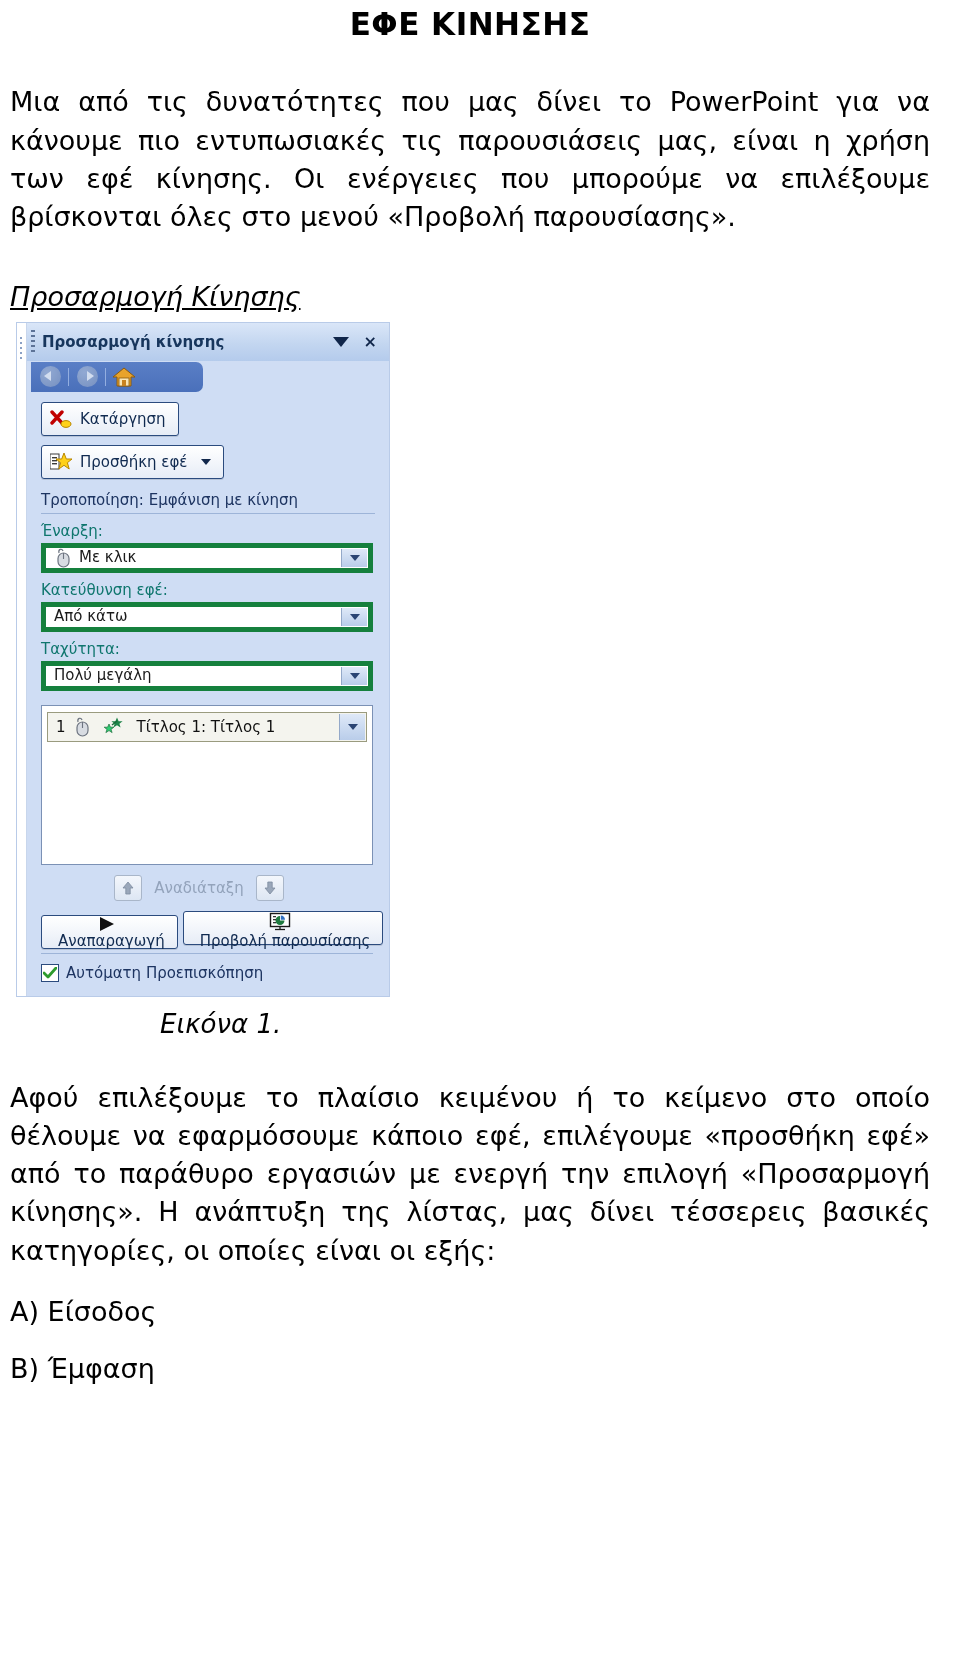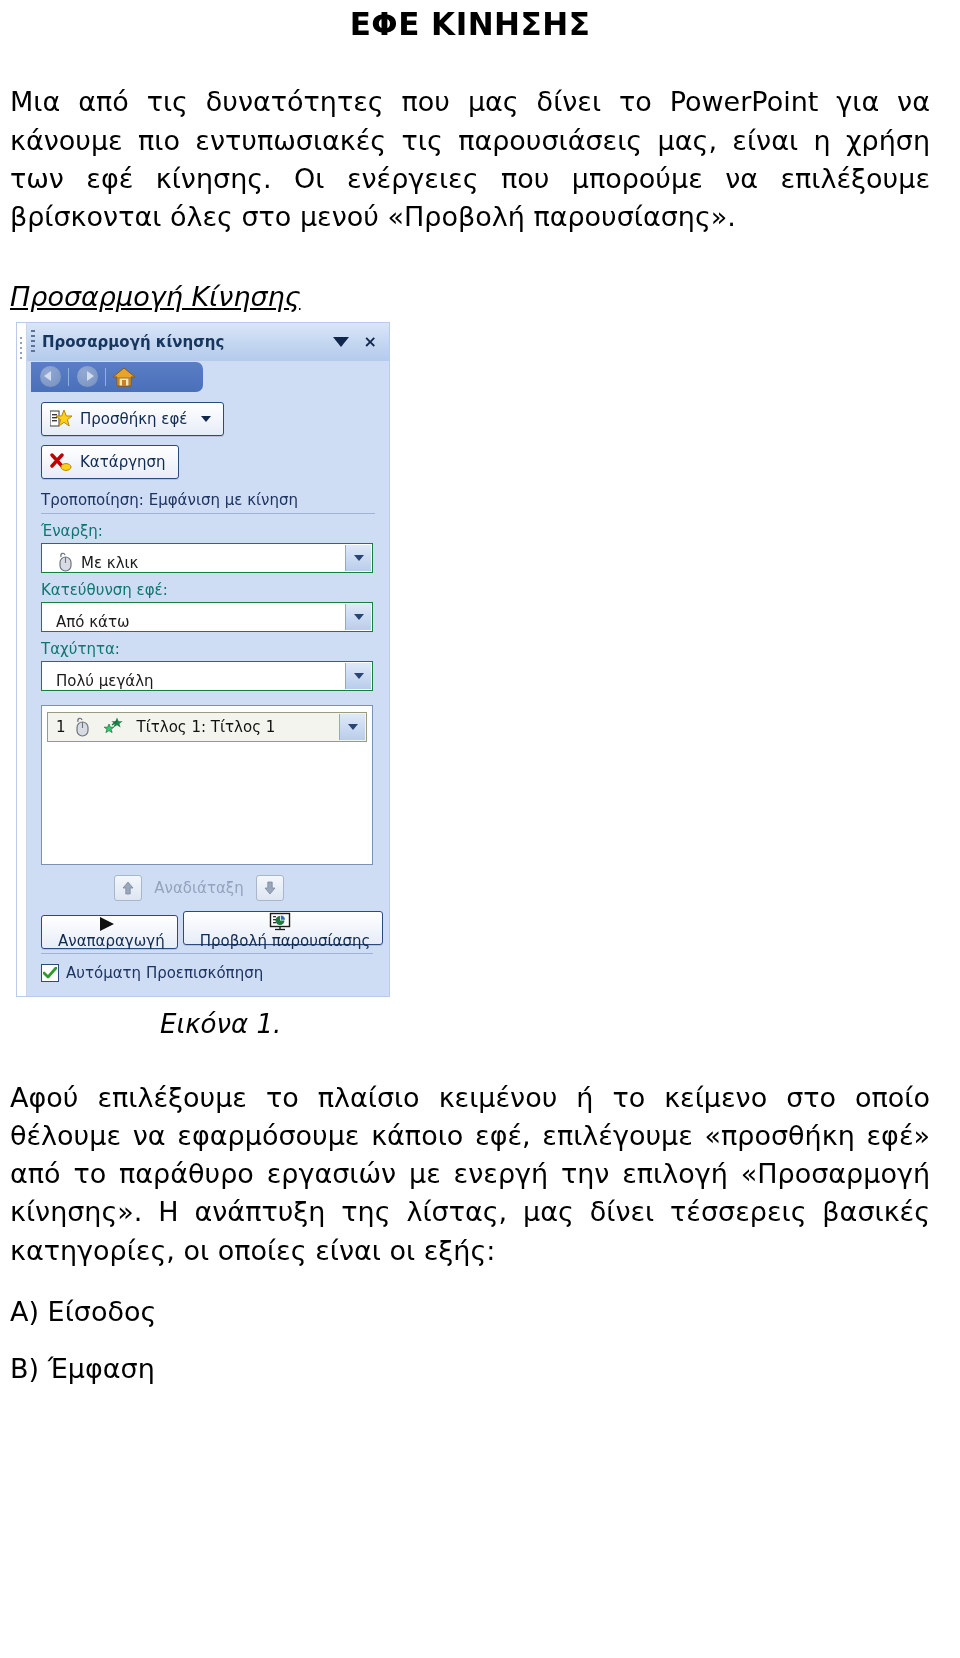--- a/index.html
+++ b/index.html
@@ -212,24 +212,24 @@
   .field-label {
     margin: 8px 0 3px 14px;
     font-size: 15px;
     color: #0f766e;
   }
 
   .combo {
     margin: 0 16px 0 14px;
     height: 30px;
     background: #ffffff;
-    border: 1px solid #15803d;
-    display: flex;
-    align-items: flex-end;
-    padding-left: 14px;
+    border: 5px solid #15803d;
+    display: flex;
+    align-items: flex-start;
+    padding-left: 8px;
     position: relative;
   }
   .combo .ctext {
     font-size: 15px;
     color: #1a1a1a;
     white-space: nowrap;
   }
   .combo .cicon { margin-right: 7px; display: inline-flex; }
   .combo-arrow {
     position: absolute;
@@ -371,41 +371,41 @@
                 <rect x="10" y="14" width="4" height="6" fill="#c9821f"></rect>
               </svg>
             </div>
           </div>
         </div>
 
         <div class="btn-row">
           <div class="pane-btn">
             <span>
               <svg width="22" height="20" viewBox="0 0 22 20" aria-hidden="true">
+                <path d="M2 3 L12 14 M12 3 L2 14" stroke="#c00000" stroke-width="3.4" stroke-linecap="round"></path>
+                <ellipse cx="16" cy="15" rx="5" ry="3.4" fill="#ffd11a" stroke="#b88700" stroke-width="1"></ellipse>
+              </svg>
+            </span>
+            <span class="blabel">Κατάργηση</span>
+          </div>
+        </div>
+
+        <div class="btn-row">
+          <div class="pane-btn">
+            <span>
+              <svg width="22" height="20" viewBox="0 0 22 20" aria-hidden="true">
                 <rect x="0" y="2" width="9" height="15" fill="#ffffff" stroke="#3a3a3a" stroke-width="1"></rect>
                 <rect x="2" y="5" width="5" height="1.4" fill="#3a3a3a"></rect>
                 <rect x="2" y="8" width="5" height="1.4" fill="#3a3a3a"></rect>
                 <rect x="2" y="11" width="5" height="1.4" fill="#3a3a3a"></rect>
                 <polygon points="14,1 16.3,7 22,7 17.4,10.7 19.2,17 14,13.3 8.8,17 10.6,10.7 6,7 11.7,7" fill="#ffd11a" stroke="#b88700" stroke-width="1"></polygon>
               </svg>
             </span>
             <span class="blabel">Προσθήκη εφέ</span>
             <span class="btn-caret"></span>
-          </div>
-        </div>
-
-        <div class="btn-row">
-          <div class="pane-btn">
-            <span>
-              <svg width="22" height="20" viewBox="0 0 22 20" aria-hidden="true">
-                <path d="M2 3 L12 14 M12 3 L2 14" stroke="#c00000" stroke-width="3.4" stroke-linecap="round"></path>
-                <ellipse cx="16" cy="15" rx="5" ry="3.4" fill="#ffd11a" stroke="#b88700" stroke-width="1"></ellipse>
-              </svg>
-            </span>
-            <span class="blabel">Κατάργηση</span>
           </div>
         </div>
 
         <div class="modify-head">Τροποποίηση: Εμφάνιση με κίνηση</div>
 
         <div class="field-label">Έναρξη:</div>
         <div class="combo">
           <span class="cicon">
             <svg width="18" height="20" viewBox="0 0 18 20" aria-hidden="true">
               <rect x="4" y="5" width="11" height="14" rx="5.5" fill="#d8dce2" stroke="#6d7480" stroke-width="1.2"></rect>

